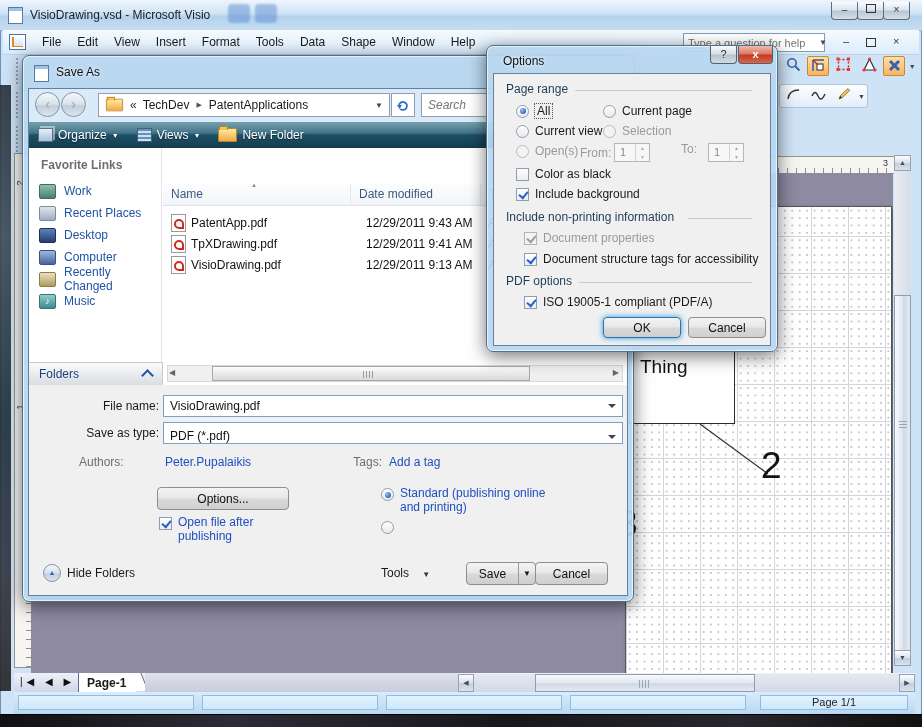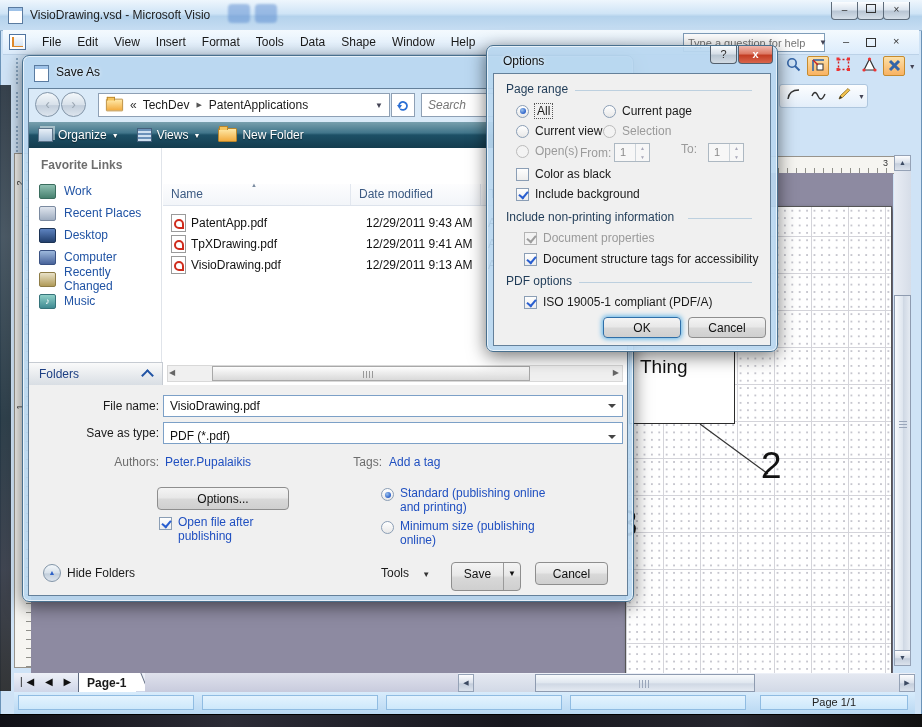--- a/index.html
+++ b/index.html
@@ -398,46 +398,45 @@
         <div class="a" style="left:40px;top:14px;width:90px;text-align:right;">File name:</div>
         <div class="a combo" style="left:134px;top:10px;width:460px;height:22px;">
           <input value="VisioDrawing.pdf" style="">
           <span class="darr"></span>
         </div>
         <div class="a" style="left:20px;top:41px;width:110px;text-align:right;">Save as type:</div>
         <div class="a combo" style="left:134px;top:37px;width:460px;height:22px;align-items:flex-end;">
           <input value="PDF (*.pdf)" style="">
           <span class="darr"></span>
         </div>
-        <div class="a graylab" style="left:50px;top:70px;width:80px;text-align:right;">Authors:</div>
+        <div class="a graylab" style="left:50px;top:70px;width:80px;text-align:left;">Authors:</div>
         <div class="a link" style="left:136px;top:70px;">Peter.Pupalaikis</div>
         <div class="a graylab" style="left:298px;top:70px;width:55px;text-align:right;">Tags:</div>
         <div class="a link" style="left:360px;top:70px;">Add a tag</div>
 
         <div class="a btn" style="left:128px;top:102px;width:132px;height:23px;padding-top:4px;">Options...</div>
         <div class="optrow" style="left:130px;top:130px;align-items:flex-start;">
           <span class="cb on" style="margin-top:2px;"></span>
           <span class="link" style="width:112px;">Open file after publishing</span>
         </div>
         <div class="optrow" style="left:352px;top:101px;align-items:flex-start;">
           <span class="rb on" style="margin-top:2px;"></span>
           <span class="link" style="width:150px;">Standard (publishing online and printing)</span>
         </div>
         <div class="optrow" style="left:352px;top:134px;align-items:flex-start;">
           <span class="rb" style="margin-top:2px;"></span>
-          <span class="link" style="width:150px;">Minimum size (publishing online)</span>
         </div>
 
         <div class="a navcircle" style="left:14px;top:179px;width:18px;height:18px;line-height:15px;font-size:7px;color:#2e62c8;">▲</div>
         <div class="a" style="left:38px;top:181px;">Hide Folders</div>
         <div class="a" style="left:352px;top:181px;">
           <span>Tools</span>
           <span style="font-size:8px;color:#333;margin-left:10px;">▼</span>
         </div>
-        <div class="a btn" style="left:422px;top:177px;width:70px;height:29px;display:flex;">
+        <div class="a btn" style="left:437px;top:177px;width:70px;height:23px;display:flex;">
           <span style="flex:1;padding-top:4px;">Save</span>
           <span style="width:16px;border-left:1px solid #9a9a9a;font-size:8px;padding-top:6px;">▼</span>
         </div>
         <div class="a btn" style="left:506px;top:177px;width:73px;height:23px;padding-top:4px;">Cancel</div>
       </div>
     </div>
   </div>
 
   <div class="a glass" style="left:486px;top:45px;width:290px;height:305px;z-index:20;">
     <div class="a dlg-title" style="left:16px;top:8px;">Options</div>

